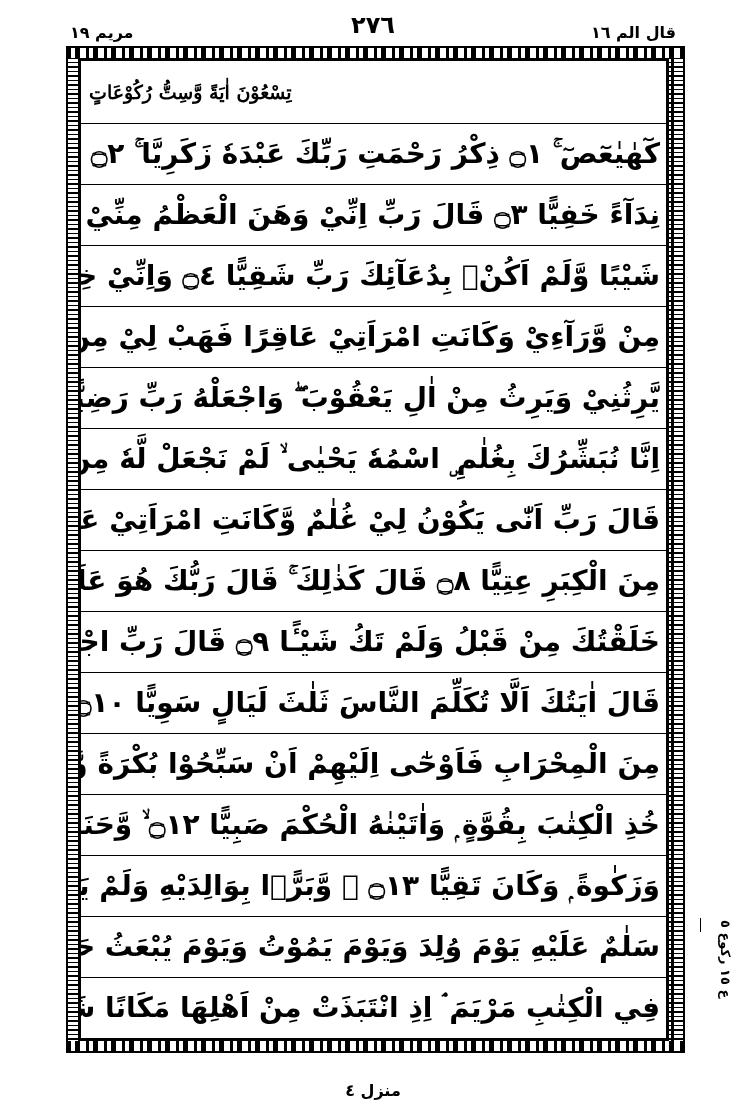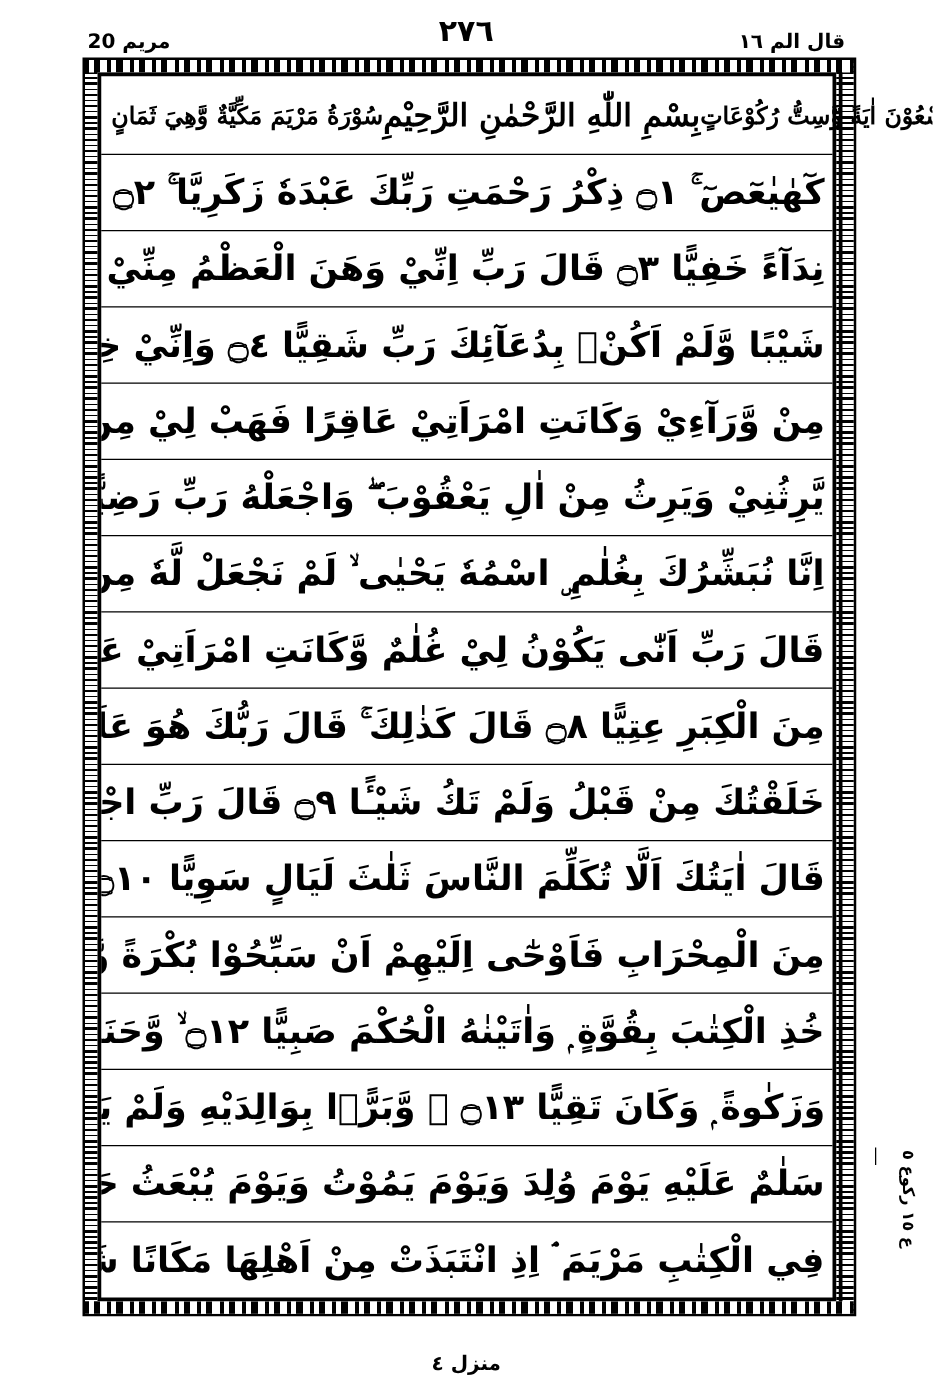--- a/index.html
+++ b/index.html
@@ -159,30 +159,28 @@
       font-weight: bold;
       direction: rtl;
       margin-top: 23px;
     }
   </style>
 </head>
 <body>
 
 <div class="running-head head-right">قال الم ١٦</div>
 <div class="running-head head-center">٢٧٦</div>
-<div class="running-head head-left">مريم 20</div>
+<div class="running-head head-left">مريم ١٩</div>
 
 <div class="frame-outer">
   <div class="frame-band-top"></div>
   <div class="frame-band-bottom"></div>
   <div class="frame-inner">
     <div class="rows">
       <div class="header-row">
-        <span class="h-block">سُوْرَةُ مَرْيَمَ مَكِّيَّةٌ وَّهِيَ ثَمَانٍ</span>
-        <span class="h-block basmala">بِسْمِ اللّٰهِ الرَّحْمٰنِ الرَّحِيْمِ</span>
         <span class="h-block">تِسْعُوْنَ اٰيَةً وَّسِتُّ رُكُوْعَاتٍ</span>
       </div>
       <div class="verse-line">
           <span class="t">كٓهٰيٰعٓصٓ ۚ ۝١ ذِكْرُ رَحْمَتِ رَبِّكَ عَبْدَهٗ زَكَرِيَّا ۚ ۝٢ اِذْ نَادٰى رَبَّهٗ</span>
         </div>
       <div class="verse-line">
           <span class="t">نِدَآءً خَفِيًّا ۝٣ قَالَ رَبِّ اِنِّيْ وَهَنَ الْعَظْمُ مِنِّيْ وَاشْتَعَلَ الرَّاْسُ</span>
         </div>
       <div class="verse-line">
           <span class="t">شَيْبًا وَّلَمْ اَكُنْۢ بِدُعَآئِكَ رَبِّ شَقِيًّا ۝٤ وَاِنِّيْ خِفْتُ الْمَوَالِيَ</span>

